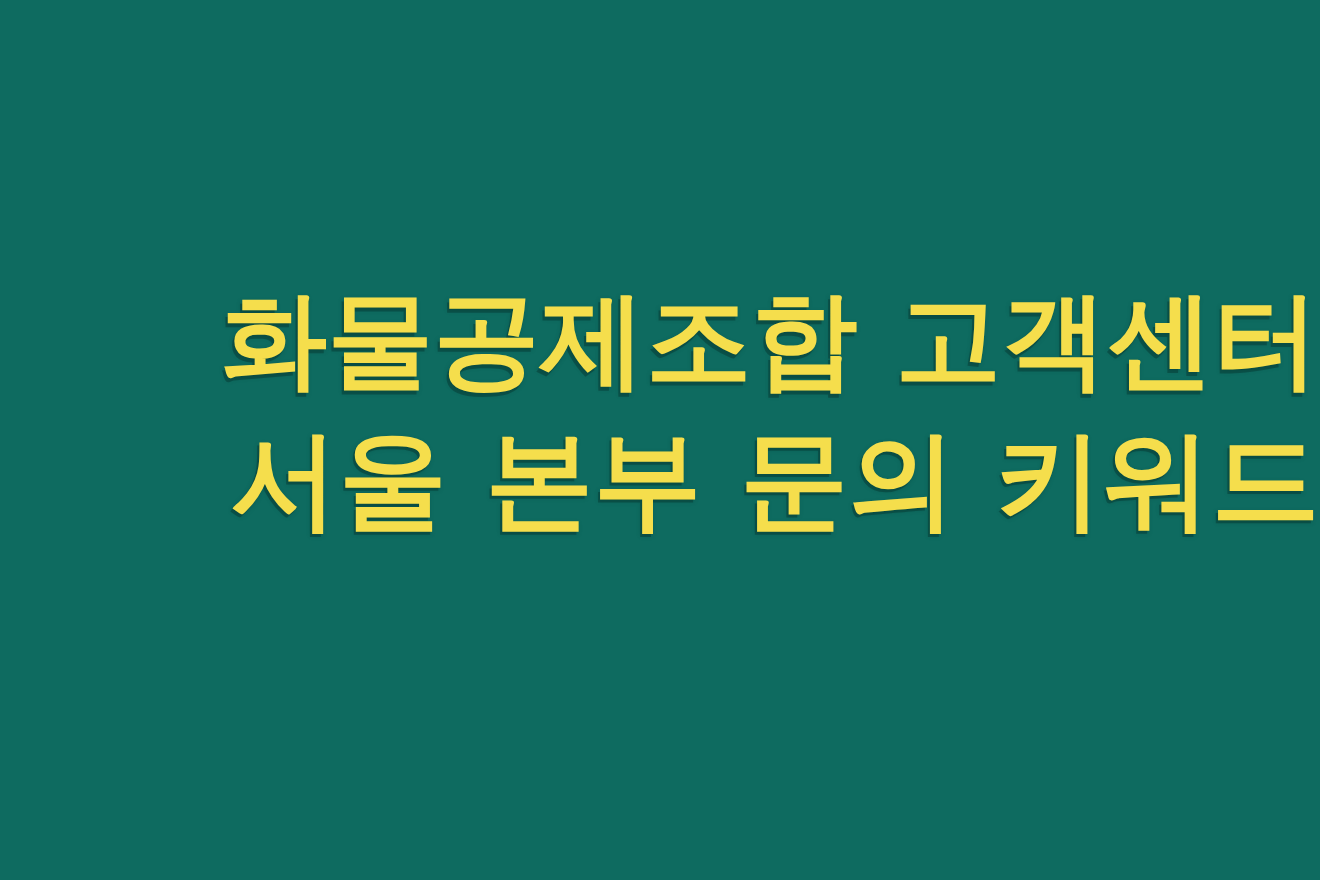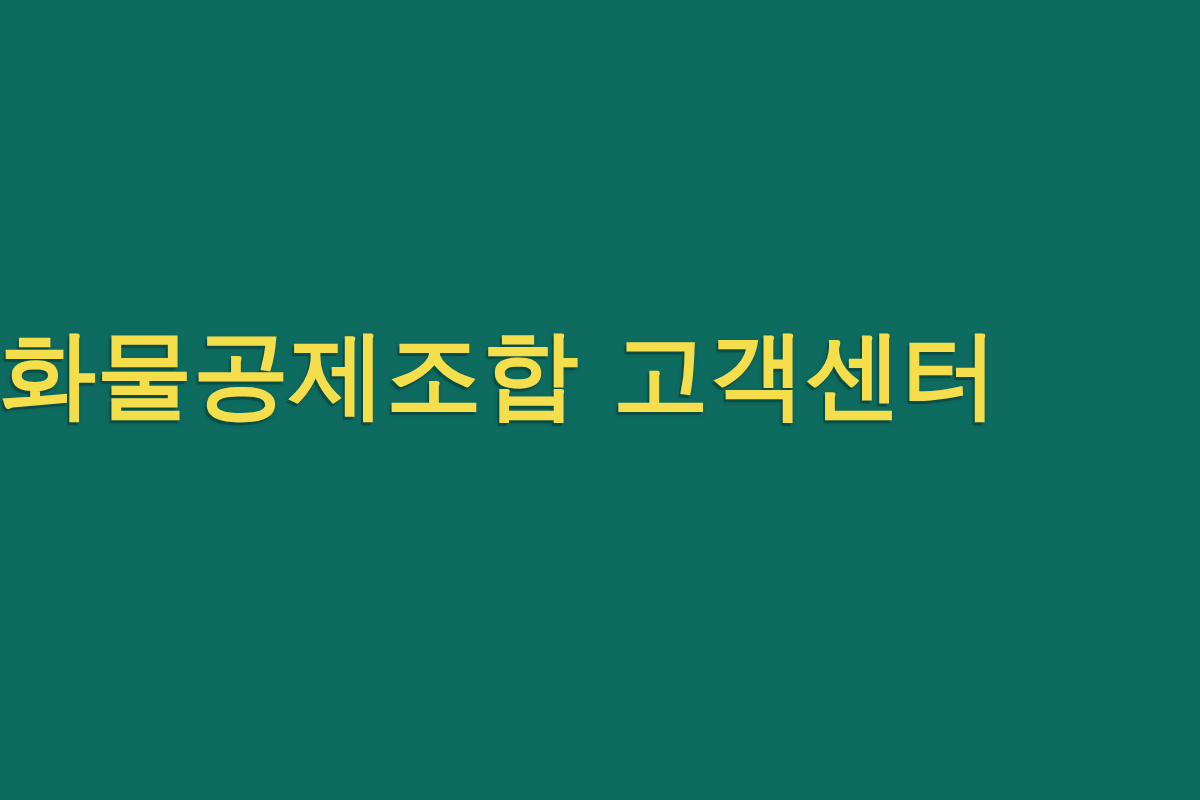--- a/index.html
+++ b/index.html
@@ -32,21 +32,21 @@
     display: flex;
     flex-direction: column;
     align-items: center;
     justify-content: center;
     width: 100%;
   }
 
   .headline-line {
     display: block;
     width: 100%;
-    text-align: left;
+    text-align: right;
     color: #F5DE4C;
     font-family: "DejaVu Sans", sans-serif;
     font-weight: 700;
     font-size: 96px;
     line-height: 1.32;
     letter-spacing: 0.005em;
     white-space: nowrap;
     text-shadow:
       -2px 3px 0 rgba(8, 62, 55, 0.55),
       -1px 2px 4px rgba(8, 62, 55, 0.38);
@@ -59,16 +59,17 @@
 </style>
 </head>
 <body>
 
 <div id="banner">
 
   <div class="headline-block">
 
     <span class="headline-line line-1">화물공제조합 고객센터</span>
 
+    <span class="headline-line line-2">서울 본부 문의 키워드</span>
 
   </div>
 
 </div>
 
 </body></html>

